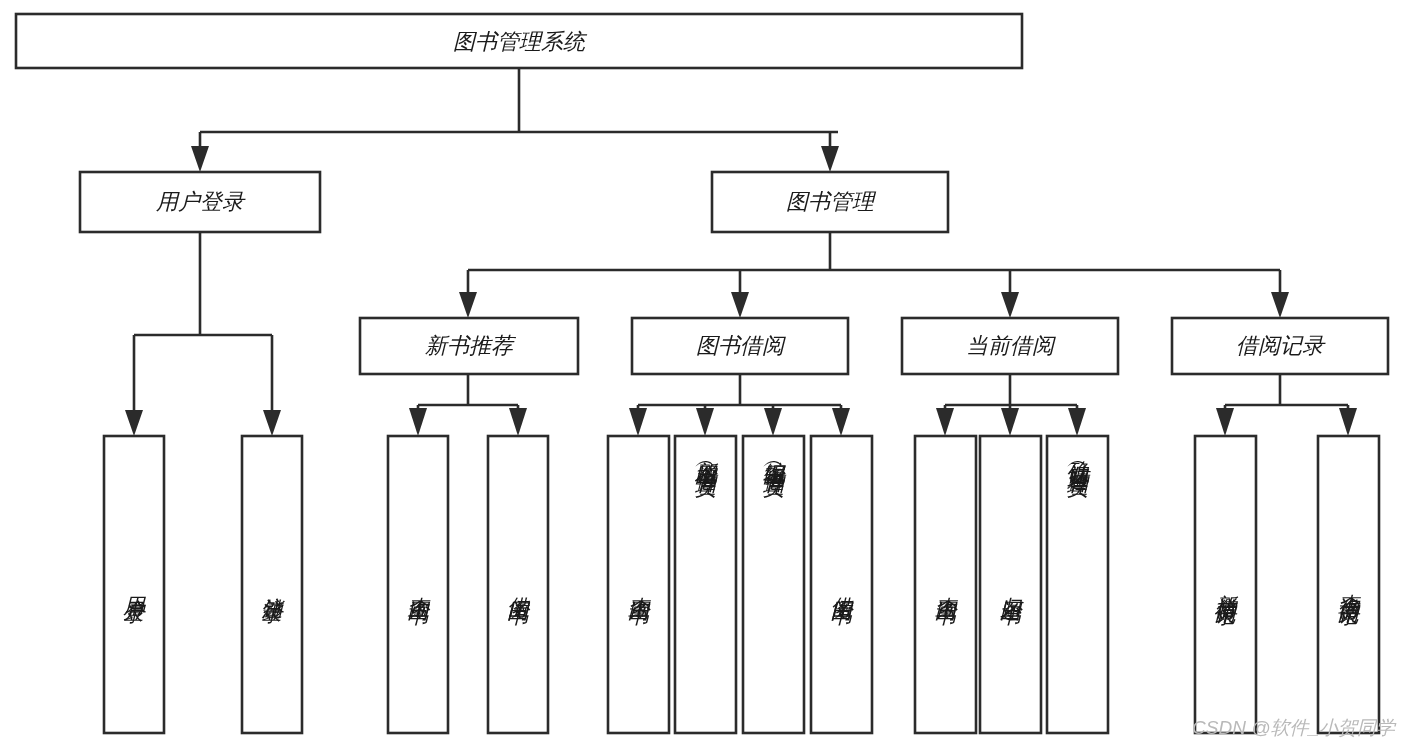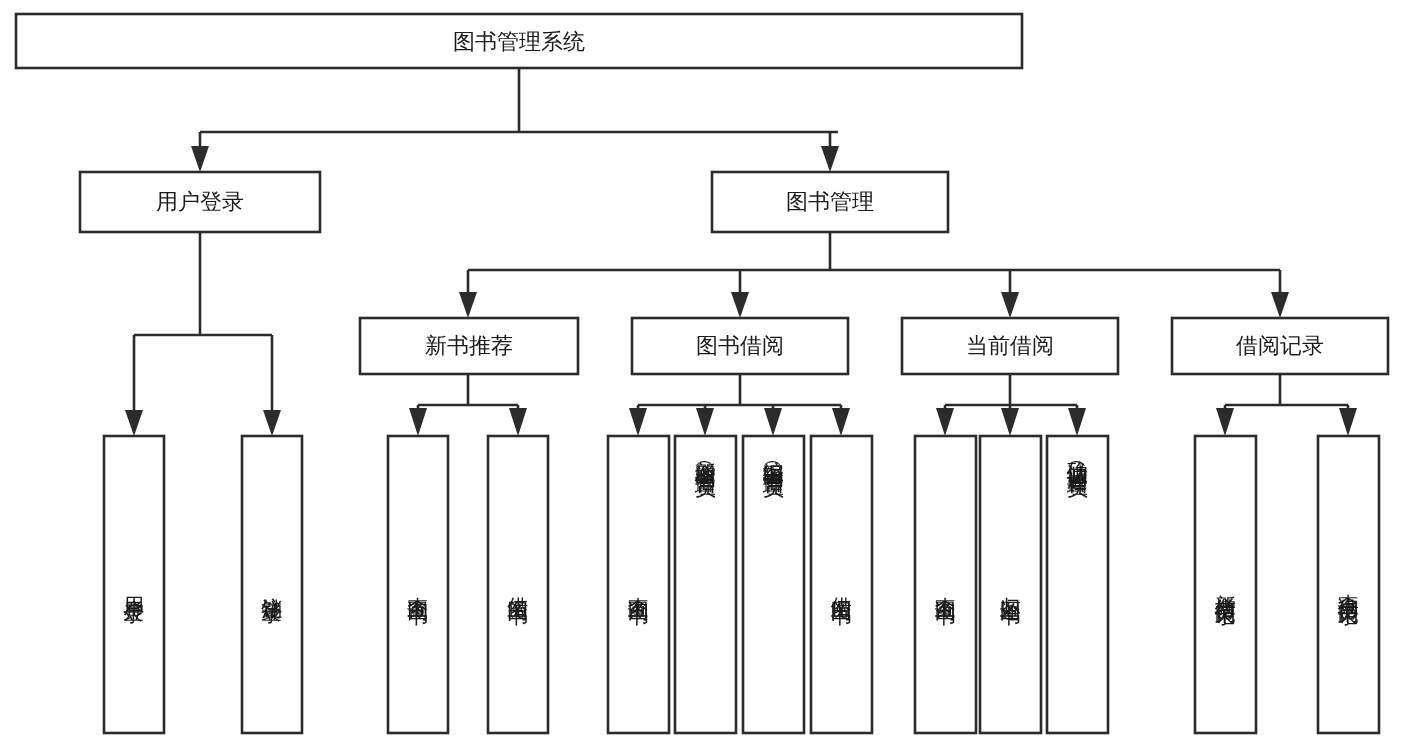--- a/index.html
+++ b/index.html
@@ -11,20 +11,21 @@
     width: 1405px;
     height: 747px;
     font-family: "Liberation Sans", "DejaVu Sans", sans-serif;
     overflow: hidden;
   }
   #diagram-root {
     position: relative;
     width: 1405px;
     height: 747px;
     background: #ffffff;
+    font-style: italic;
   }
   svg.diagram-canvas {
     position: absolute;
     left: 0;
     top: 0;
     width: 1405px;
     height: 747px;
     display: block;
   }
   .node-box {
@@ -236,14 +237,15 @@
   </div>
 
   <div class="leaf-label-wrap" style="left:1195px; top:436px; width:61px; height:297px;">
     <span class="leaf-label">新增借阅记录</span>
   </div>
 
   <div class="leaf-label-wrap" style="left:1318px; top:436px; width:61px; height:297px;">
     <span class="leaf-label">查询借阅记录</span>
   </div>
 
+  <div class="watermark">CSDN @软件_小贺同学</div>
 
 </div>
 
 </body></html>

